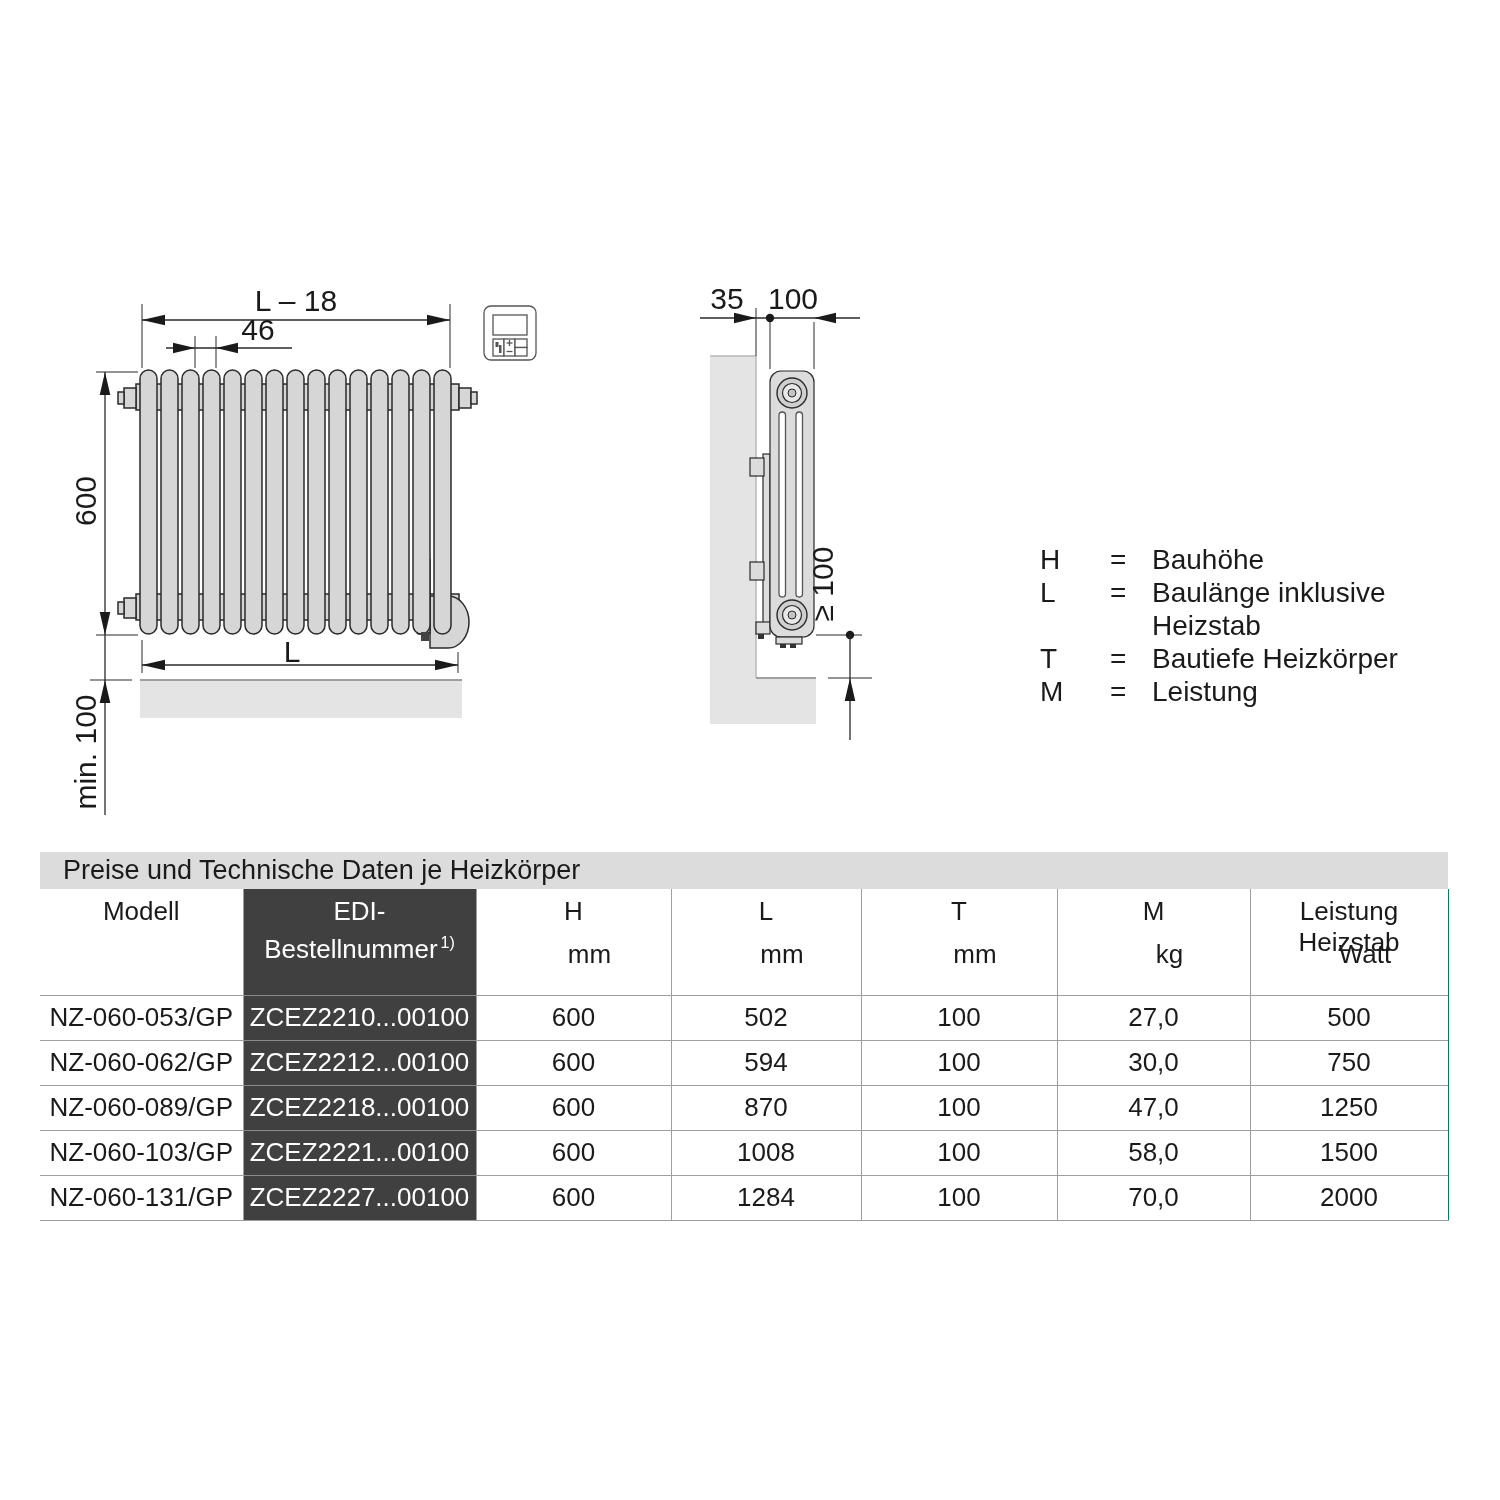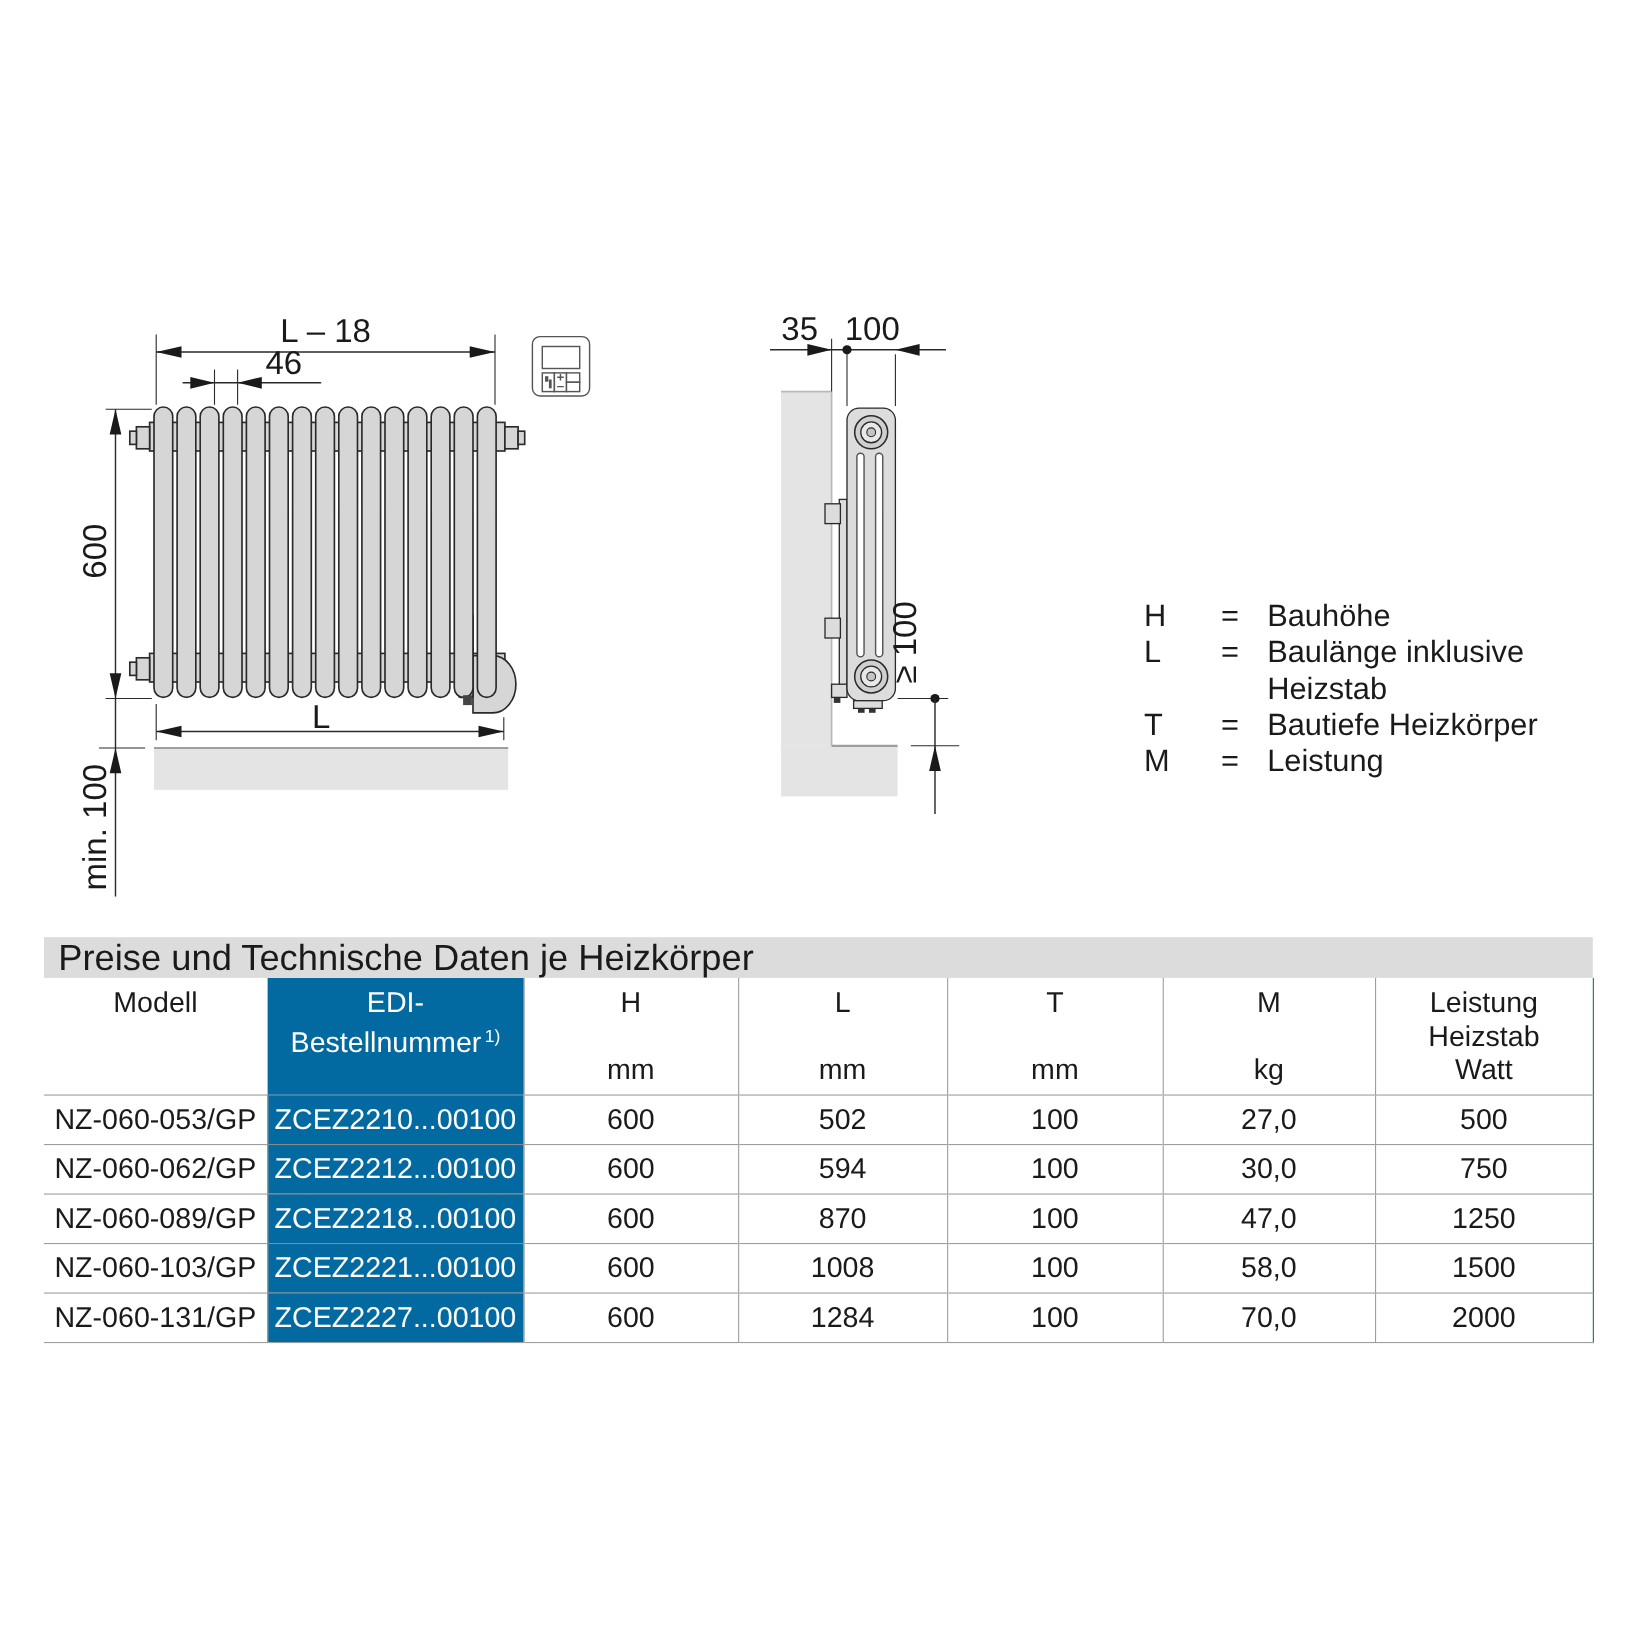--- a/index.html
+++ b/index.html
@@ -20,33 +20,33 @@
   .floorln{stroke:#9f9f9f;stroke-width:2;fill:none;}
   .tiny{stroke:#555;stroke-width:1.3;fill:#ffffff;}
   
   .legend{position:absolute;left:1040px;top:543px;width:460px;font-size:28px;line-height:33px;}
   .legend-row{display:grid;grid-template-columns:70px 42px 1fr;}
   .legend-note{margin-top:25px;}
   
   .table-wrap{position:absolute;left:40px;top:852px;width:1408px;}
   .table-title{
     height:37px;background:#dcdcdc;display:flex;align-items:center;
-    padding-left:13px;box-sizing:border-box;font-size:33px;
+    padding-left:23px;box-sizing:border-box;font-size:27px;
   }
   table.spec{border-collapse:collapse;table-layout:fixed;width:1408px;font-size:26px;}
   table.spec th, table.spec td{
     padding:0;text-align:center;font-weight:normal;vertical-align:middle;
     border-left:1px solid #9e9e9e;box-sizing:border-box;
   }
   table.spec th:first-child, table.spec td:first-child{border-left:none;}
   table.spec th:last-child, table.spec td:last-child{border-right:1px solid #0f766e;}
   table.spec thead th{height:106px;position:relative;vertical-align:top;}
   .hd-top{padding-top:7px;line-height:31px;}
-  .hd-unit{position:absolute;bottom:7px;left:0;width:100%;}
-  th.edi-col, td.edi-col{background:#0369a1;color:#ffffff;border-left-color:#8a8a8a;}
+  .hd-unit{position:absolute;bottom:25px;left:0;width:100%;padding-left:16px;}
+  th.edi-col, td.edi-col{background:#404040;color:#ffffff;border-left-color:#8a8a8a;}
   table.spec tbody td{height:45px;border-top:1px solid #9e9e9e;}
   table.spec tbody td.edi-col{border-top-color:#8a8a8a;}
   table.spec tbody tr:last-child td{border-bottom:1px solid #9e9e9e;}
   sup.fn{font-size:16px;margin-left:3px;}
 </style>
 </head>
 <body>
 
 <div class="canvas">
 

